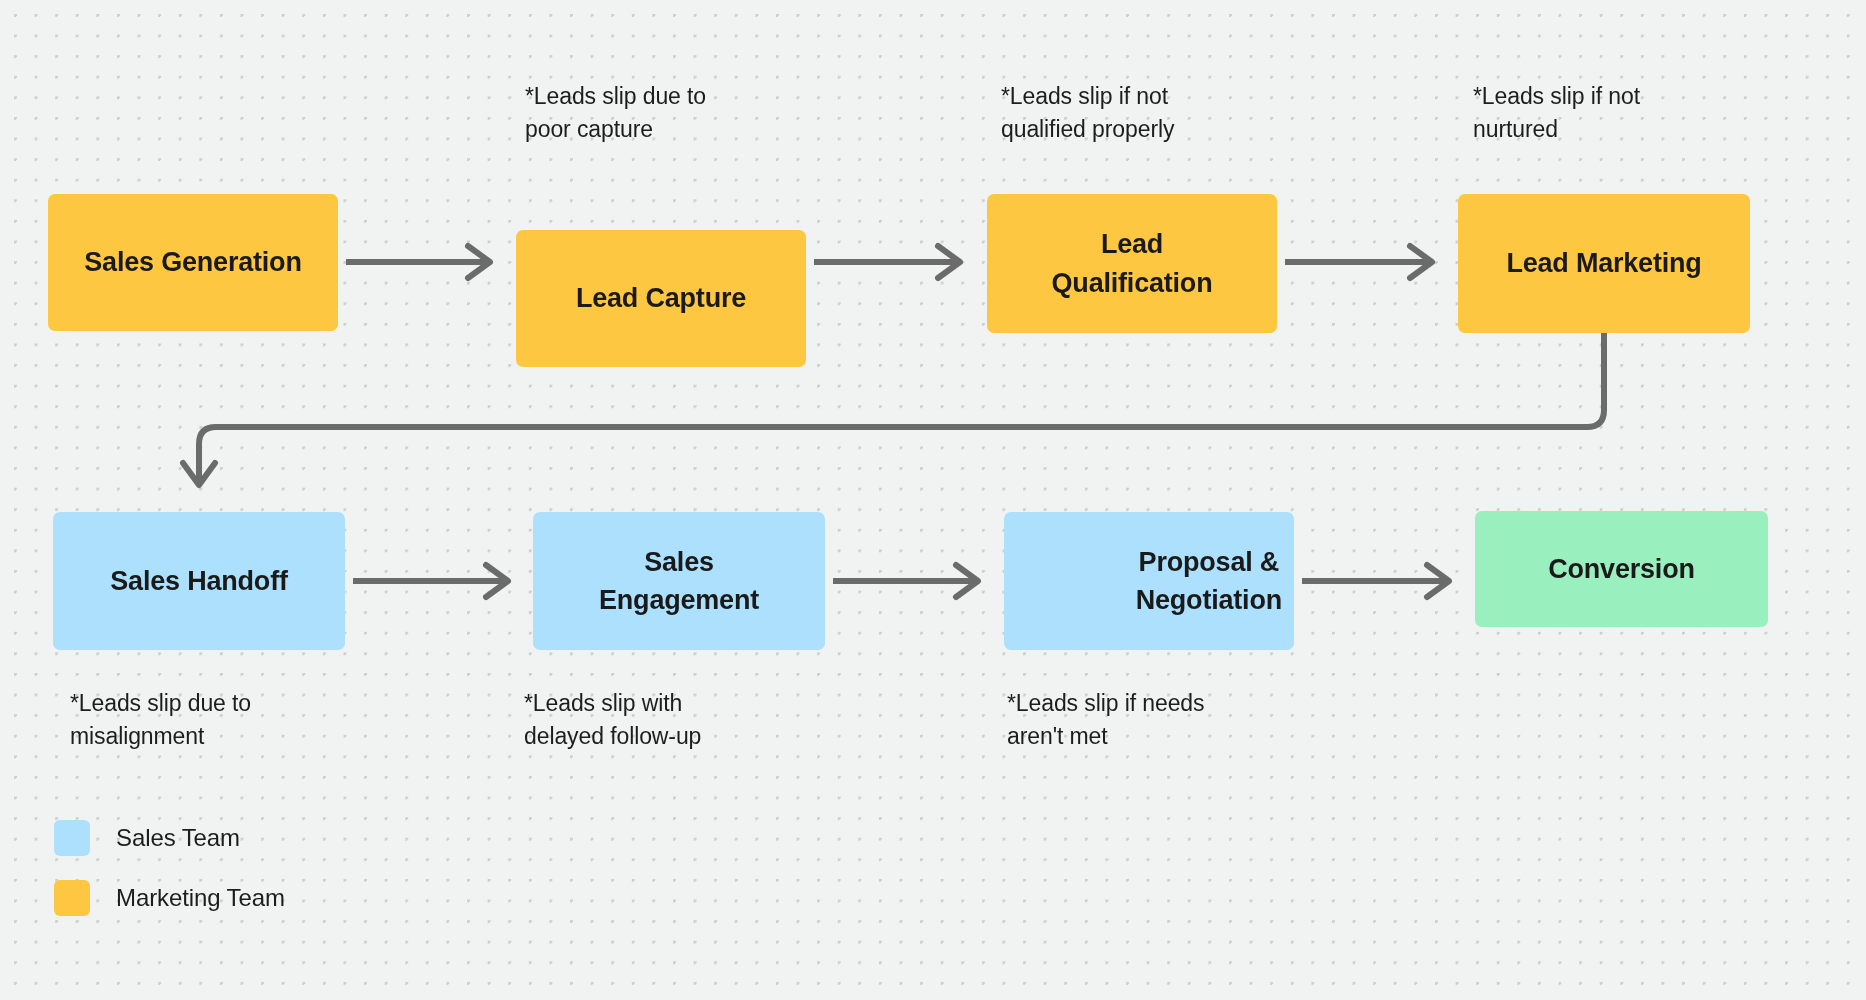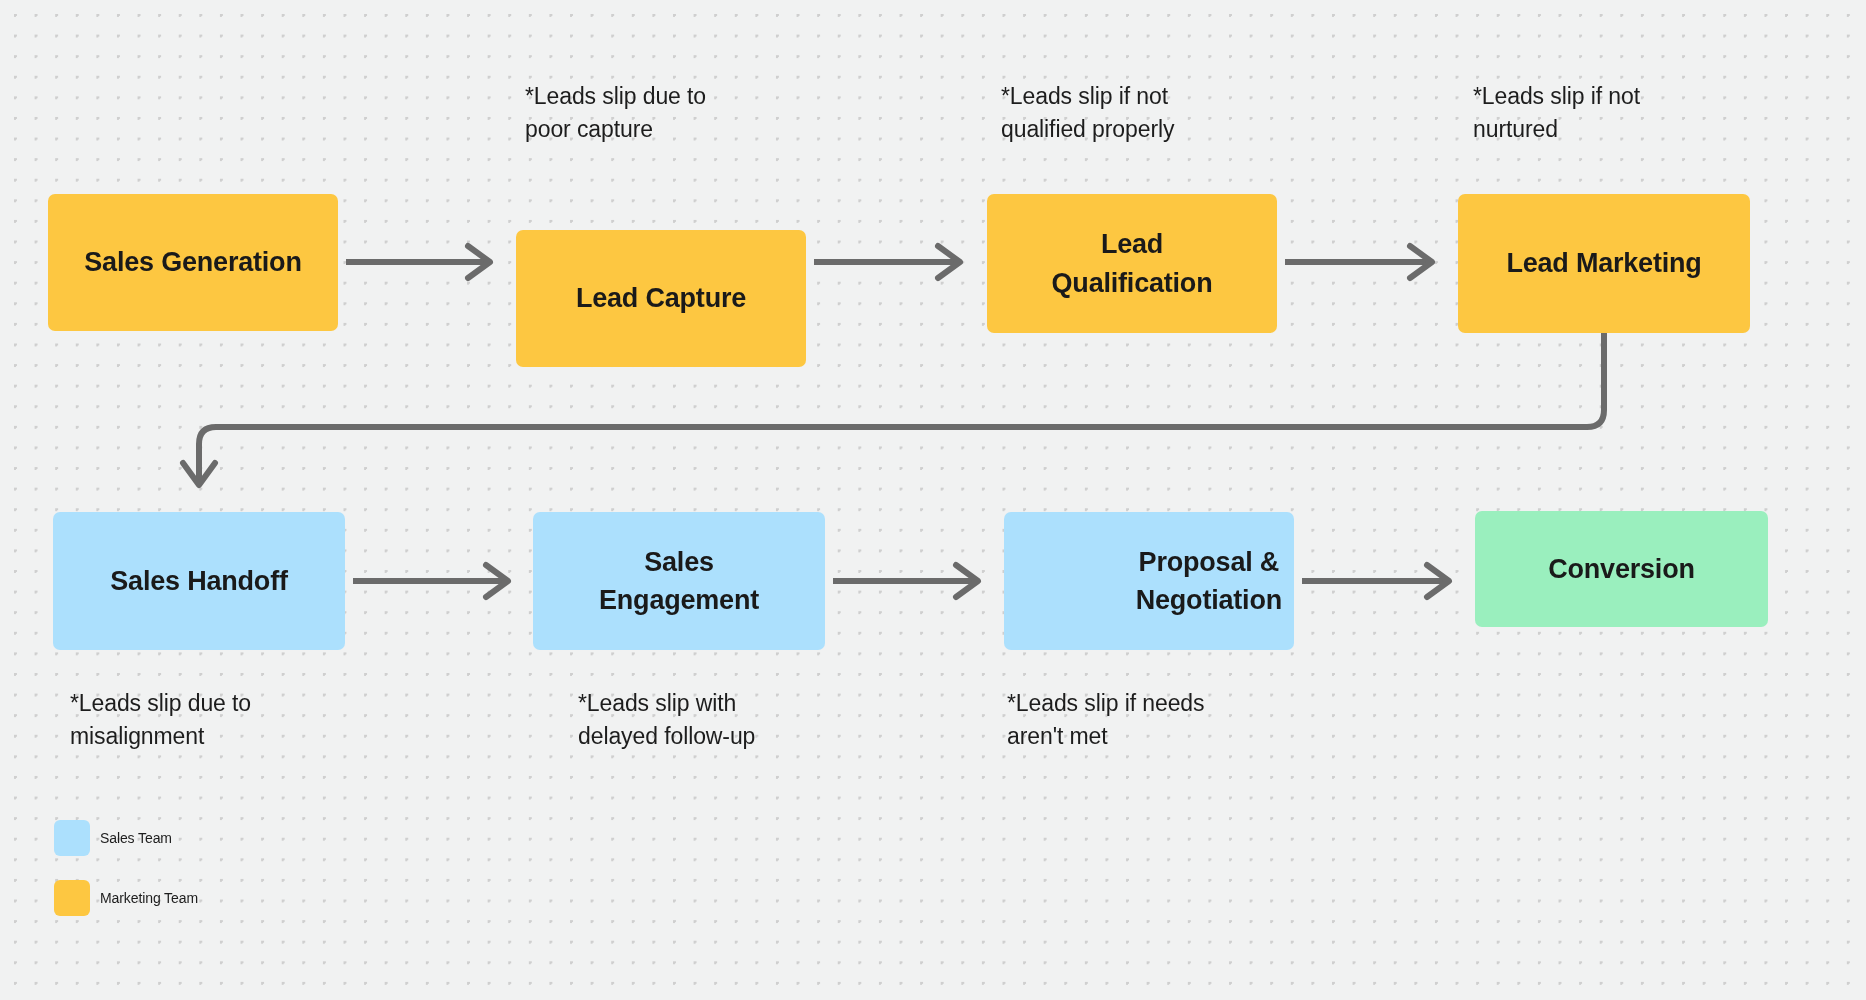--- a/index.html
+++ b/index.html
@@ -49,22 +49,22 @@
     display: flex;
     align-items: center;
   }
   .legend-swatch {
     width: 36px;
     height: 36px;
     border-radius: 6px;
     flex: 0 0 auto;
   }
   .legend-label {
-    margin-left: 10px;
-    font-size: 14px;
+    margin-left: 26px;
+    font-size: 24px;
     color: #1d1d1d;
     letter-spacing: -0.1px;
   }
   svg.edges {
     position: absolute;
     left: 0;
     top: 0;
     width: 1866px;
     height: 1000px;
     pointer-events: none;
@@ -127,21 +127,21 @@
     </div>
   <div id="note-layer">
       <div class="note" style="left: 525px; top: 80px; width: 300px;">*Leads slip due to
 poor capture</div>
       <div class="note" style="left: 1001px; top: 80px; width: 300px;">*Leads slip if not
 qualified properly</div>
       <div class="note" style="left: 1473px; top: 80px; width: 300px;">*Leads slip if not
 nurtured</div>
       <div class="note" style="left: 70px; top: 687px; width: 300px;">*Leads slip due to
 misalignment</div>
-      <div class="note" style="left: 578px; top: 687px; width: 300px;">*Leads slip with
+      <div class="note" style="left: 524px; top: 687px; width: 300px;">*Leads slip with
 delayed follow-up</div>
       <div class="note" style="left: 1007px; top: 687px; width: 320px;">*Leads slip if needs
 aren't met</div>
     </div>
   <div id="legend-layer">
       <div class="legend-item" style="left: 54px; top: 820px;">
         <div class="legend-swatch" style="background: rgb(172, 224, 253);"></div>
         <div class="legend-label">Sales Team</div>
       </div>
       <div class="legend-item" style="left: 54px; top: 880px;">

